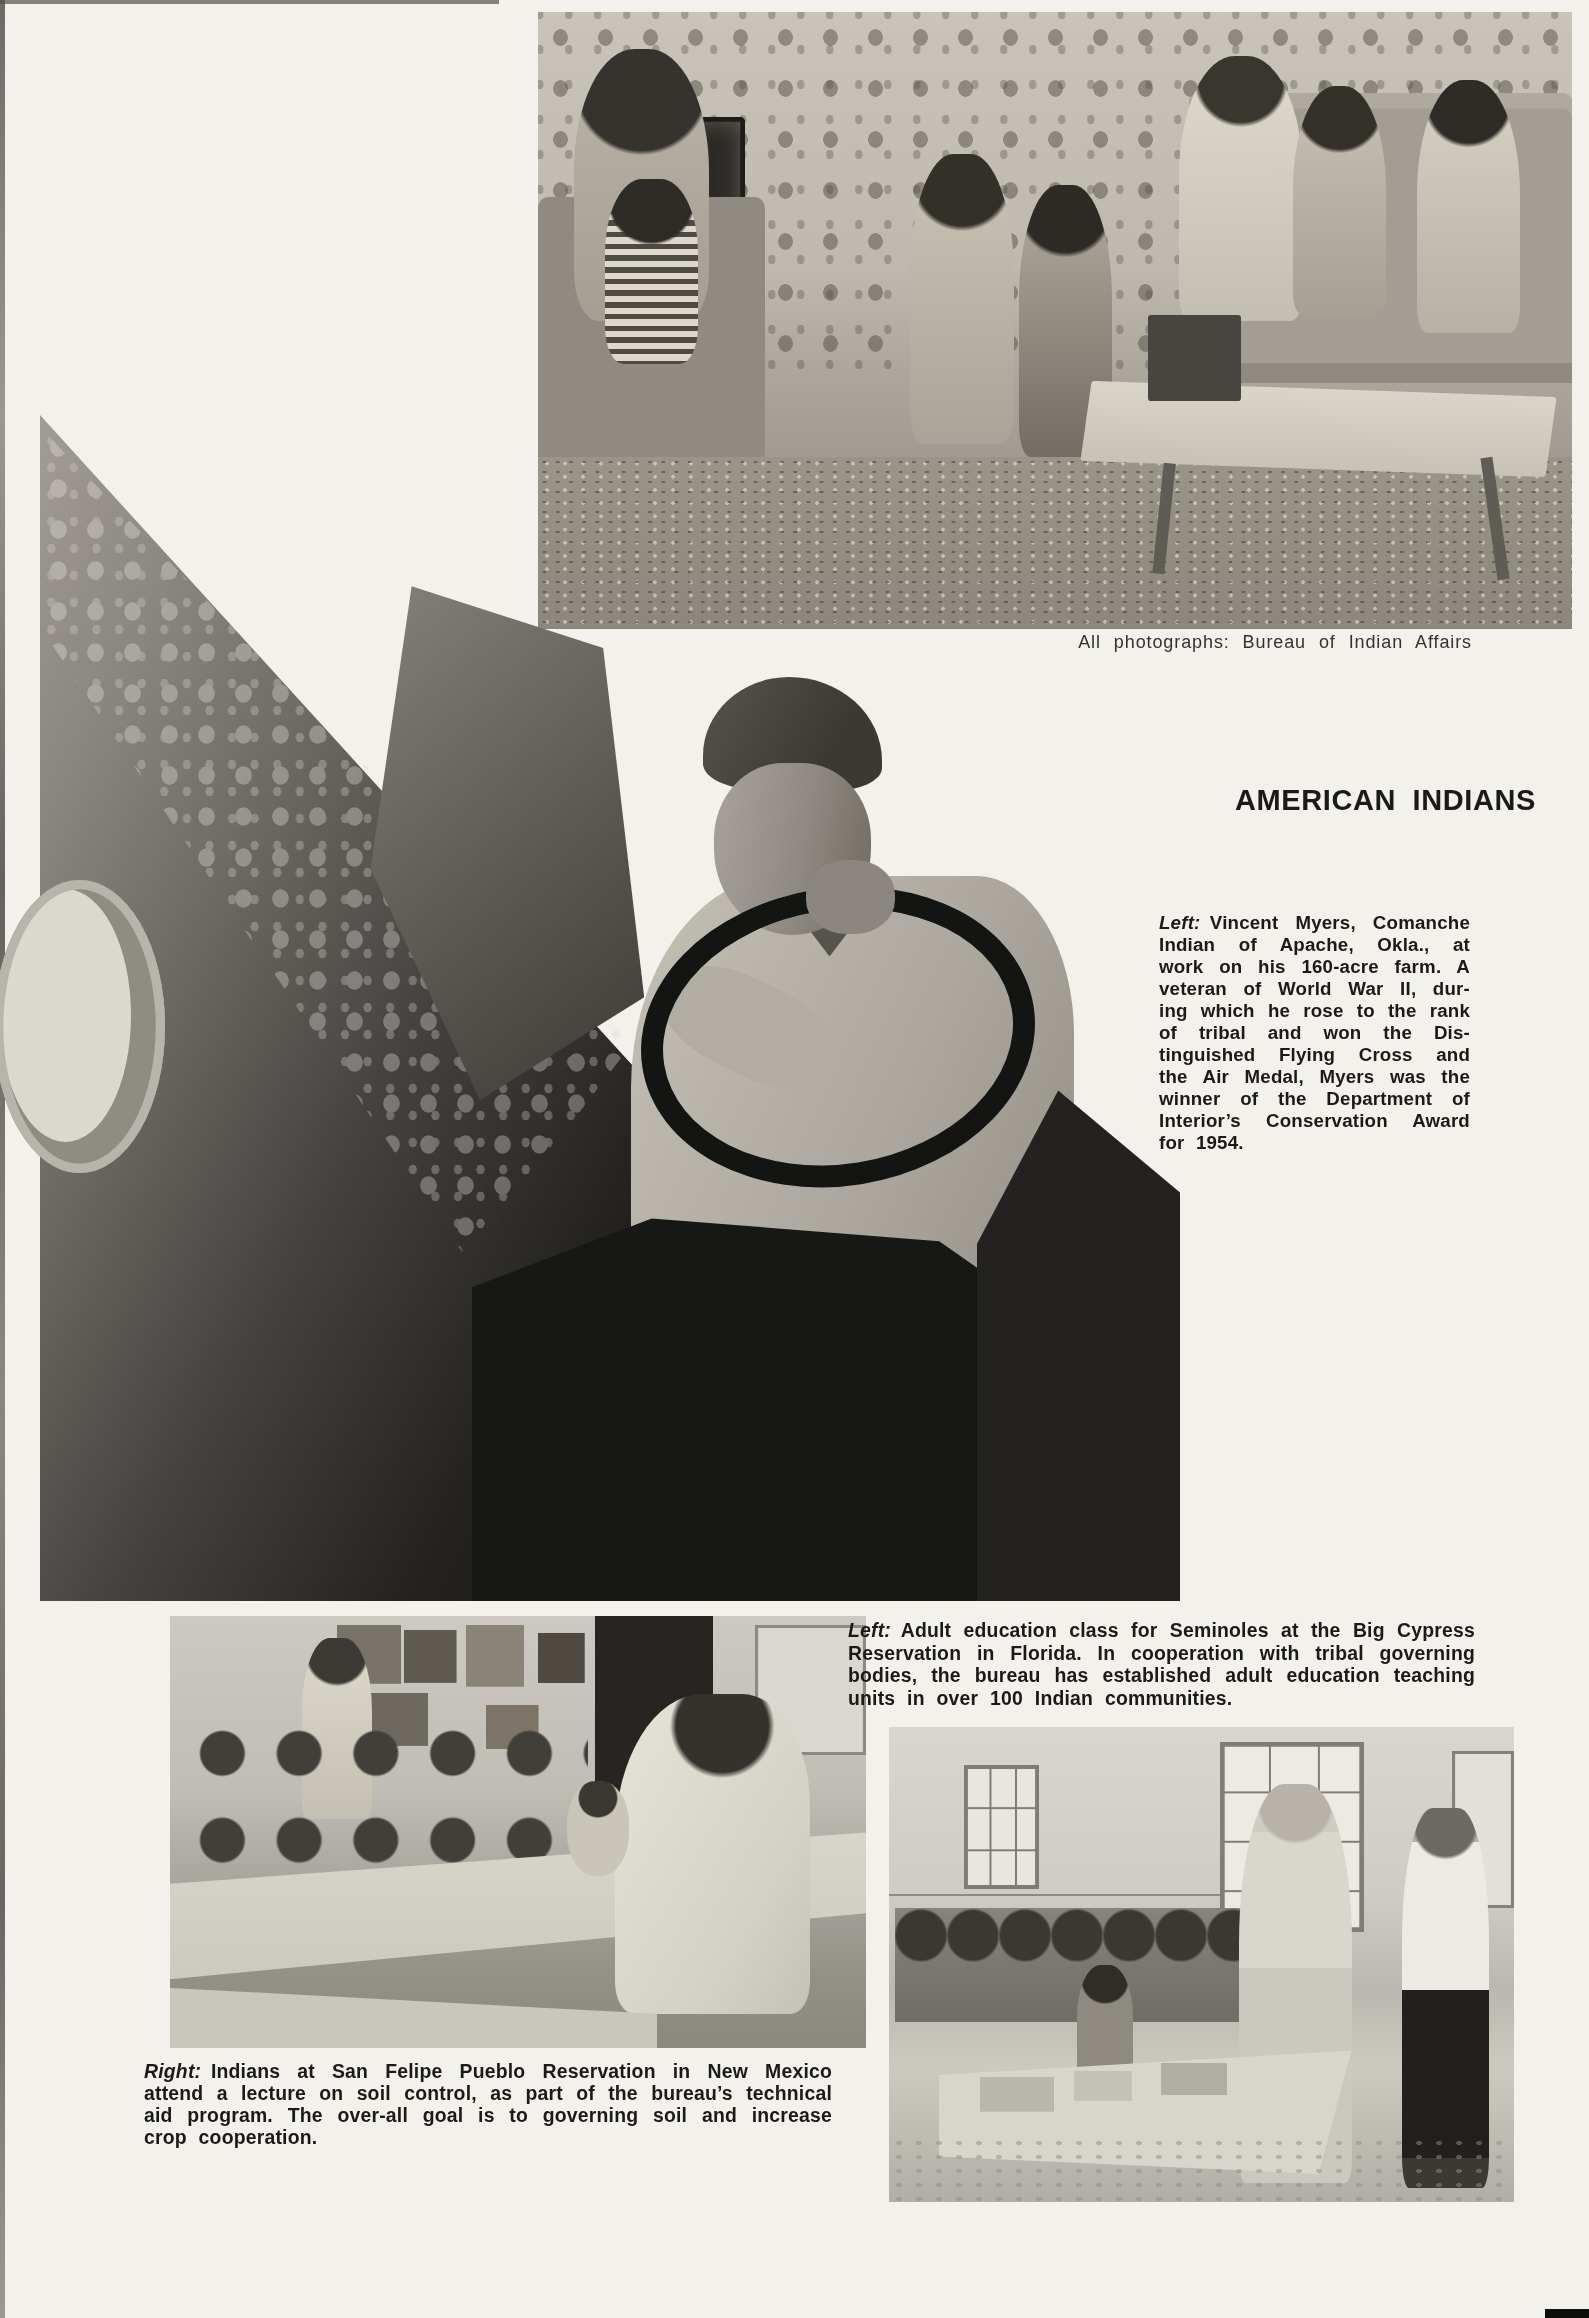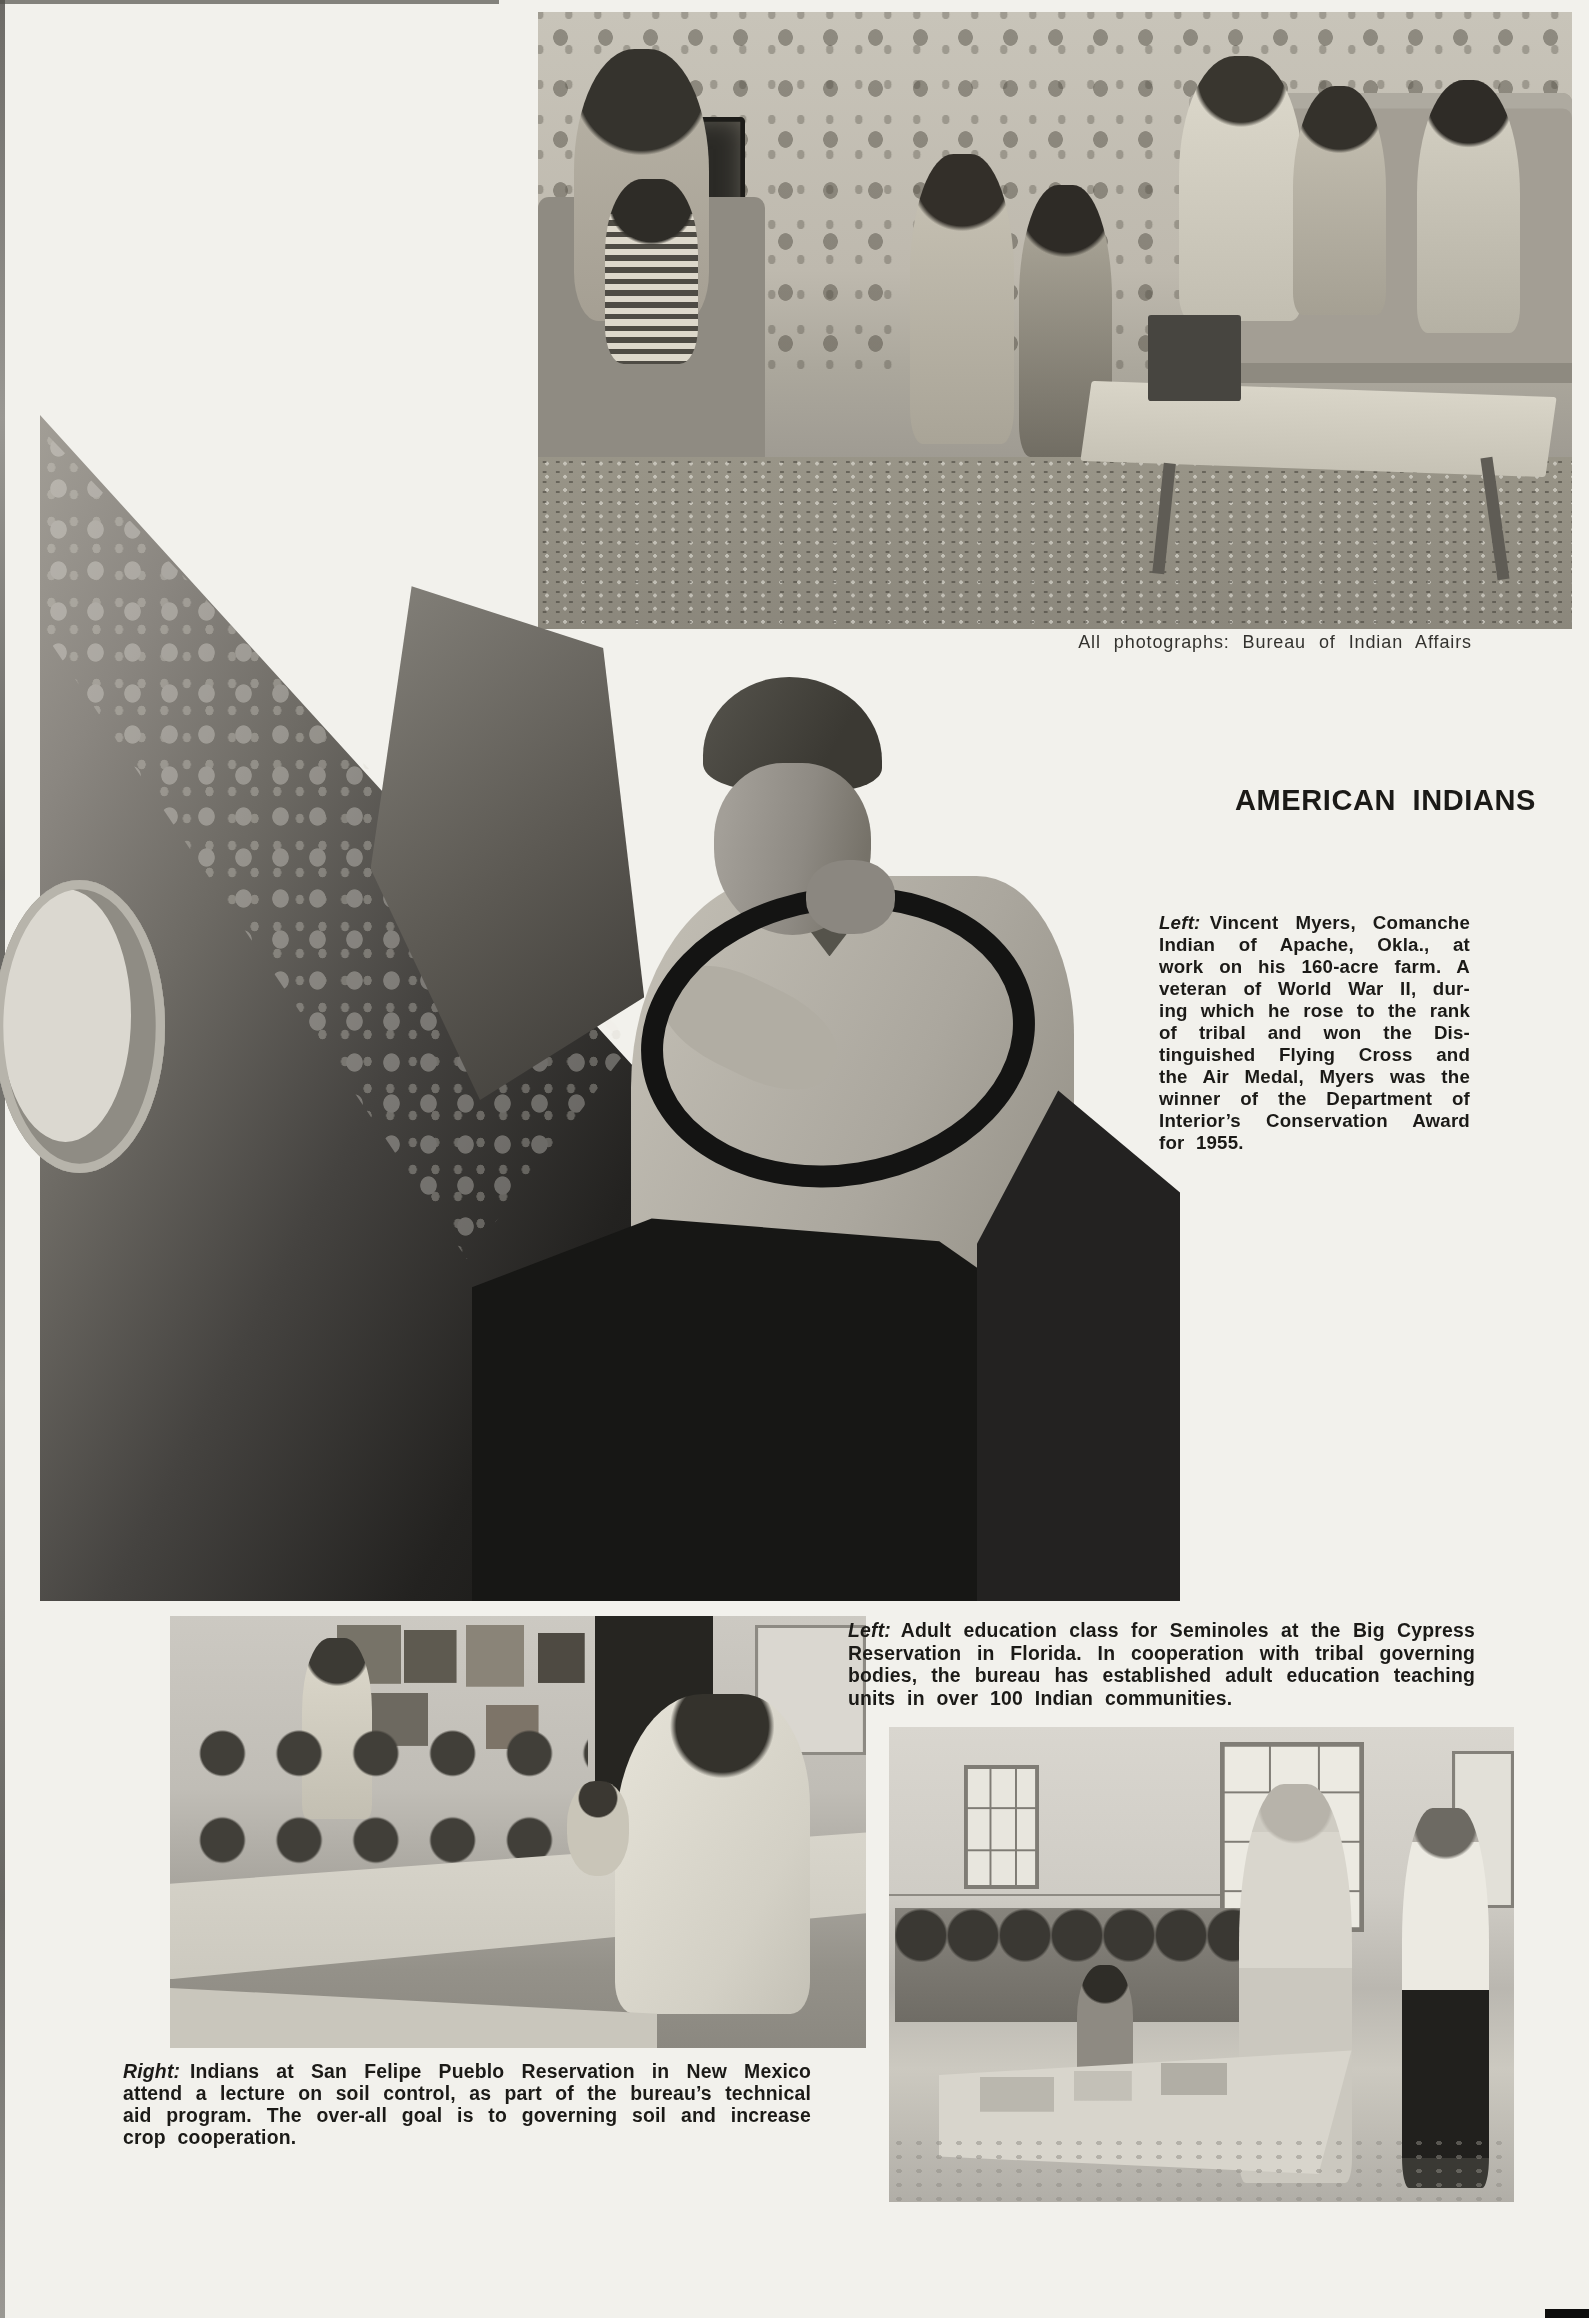--- a/index.html
+++ b/index.html
@@ -202,21 +202,21 @@
     <div class="cl"><span class="lead">Left:</span><span>Vincent Myers, Comanche</span></div>
     <div class="cl">Indian of Apache, Okla., at</div>
     <div class="cl">work on his 160-acre farm. A</div>
     <div class="cl">veteran of World War II, dur-</div>
     <div class="cl">ing which he rose to the rank</div>
     <div class="cl">of tribal and won the Dis-</div>
     <div class="cl">tinguished Flying Cross and</div>
     <div class="cl">the Air Medal, Myers was the</div>
     <div class="cl">winner of the Department of</div>
     <div class="cl">Interior’s Conservation Award</div>
-    <div class="cl short">for 1955.</div>
+    <div class="cl short">for 1954.</div>
   </section>
 
   <figure class="photo" id="photo-education">
     <div class="e-posters"></div>
     <div class="e-door"></div>
     <div class="e-window"></div>
     <div class="e-teacher"></div>
     <div class="e-students"></div>
     <div class="e-tables"></div>
     <div class="e-fg-man"></div>
@@ -237,21 +237,21 @@
     <div class="c-win2"></div>
     <div class="c-win3"></div>
     <div class="c-midrow"></div>
     <div class="c-boy"></div>
     <div class="c-instructor"></div>
     <div class="c-rightman"></div>
     <div class="c-tables"></div>
     <div class="c-floor"></div>
   </figure>
 
-  <section class="cap" id="caption-sanfelipe" style="left:123px;top:2060px;width:688px;">
+  <section class="cap" id="caption-sanfelipe" style="left:144px;top:2060px;width:688px;">
     <div class="cl"><span class="lead">Right:</span><span>Indians at San Felipe Pueblo Reservation in New Mexico</span></div>
     <div class="cl">attend a lecture on soil control, as part of the bureau’s technical</div>
     <div class="cl">aid program.  The over-all goal is to governing soil and increase</div>
     <div class="cl short">crop cooperation.</div>
   </section>
 
   <div class="corner-mark"></div>
 
 </div>
 

